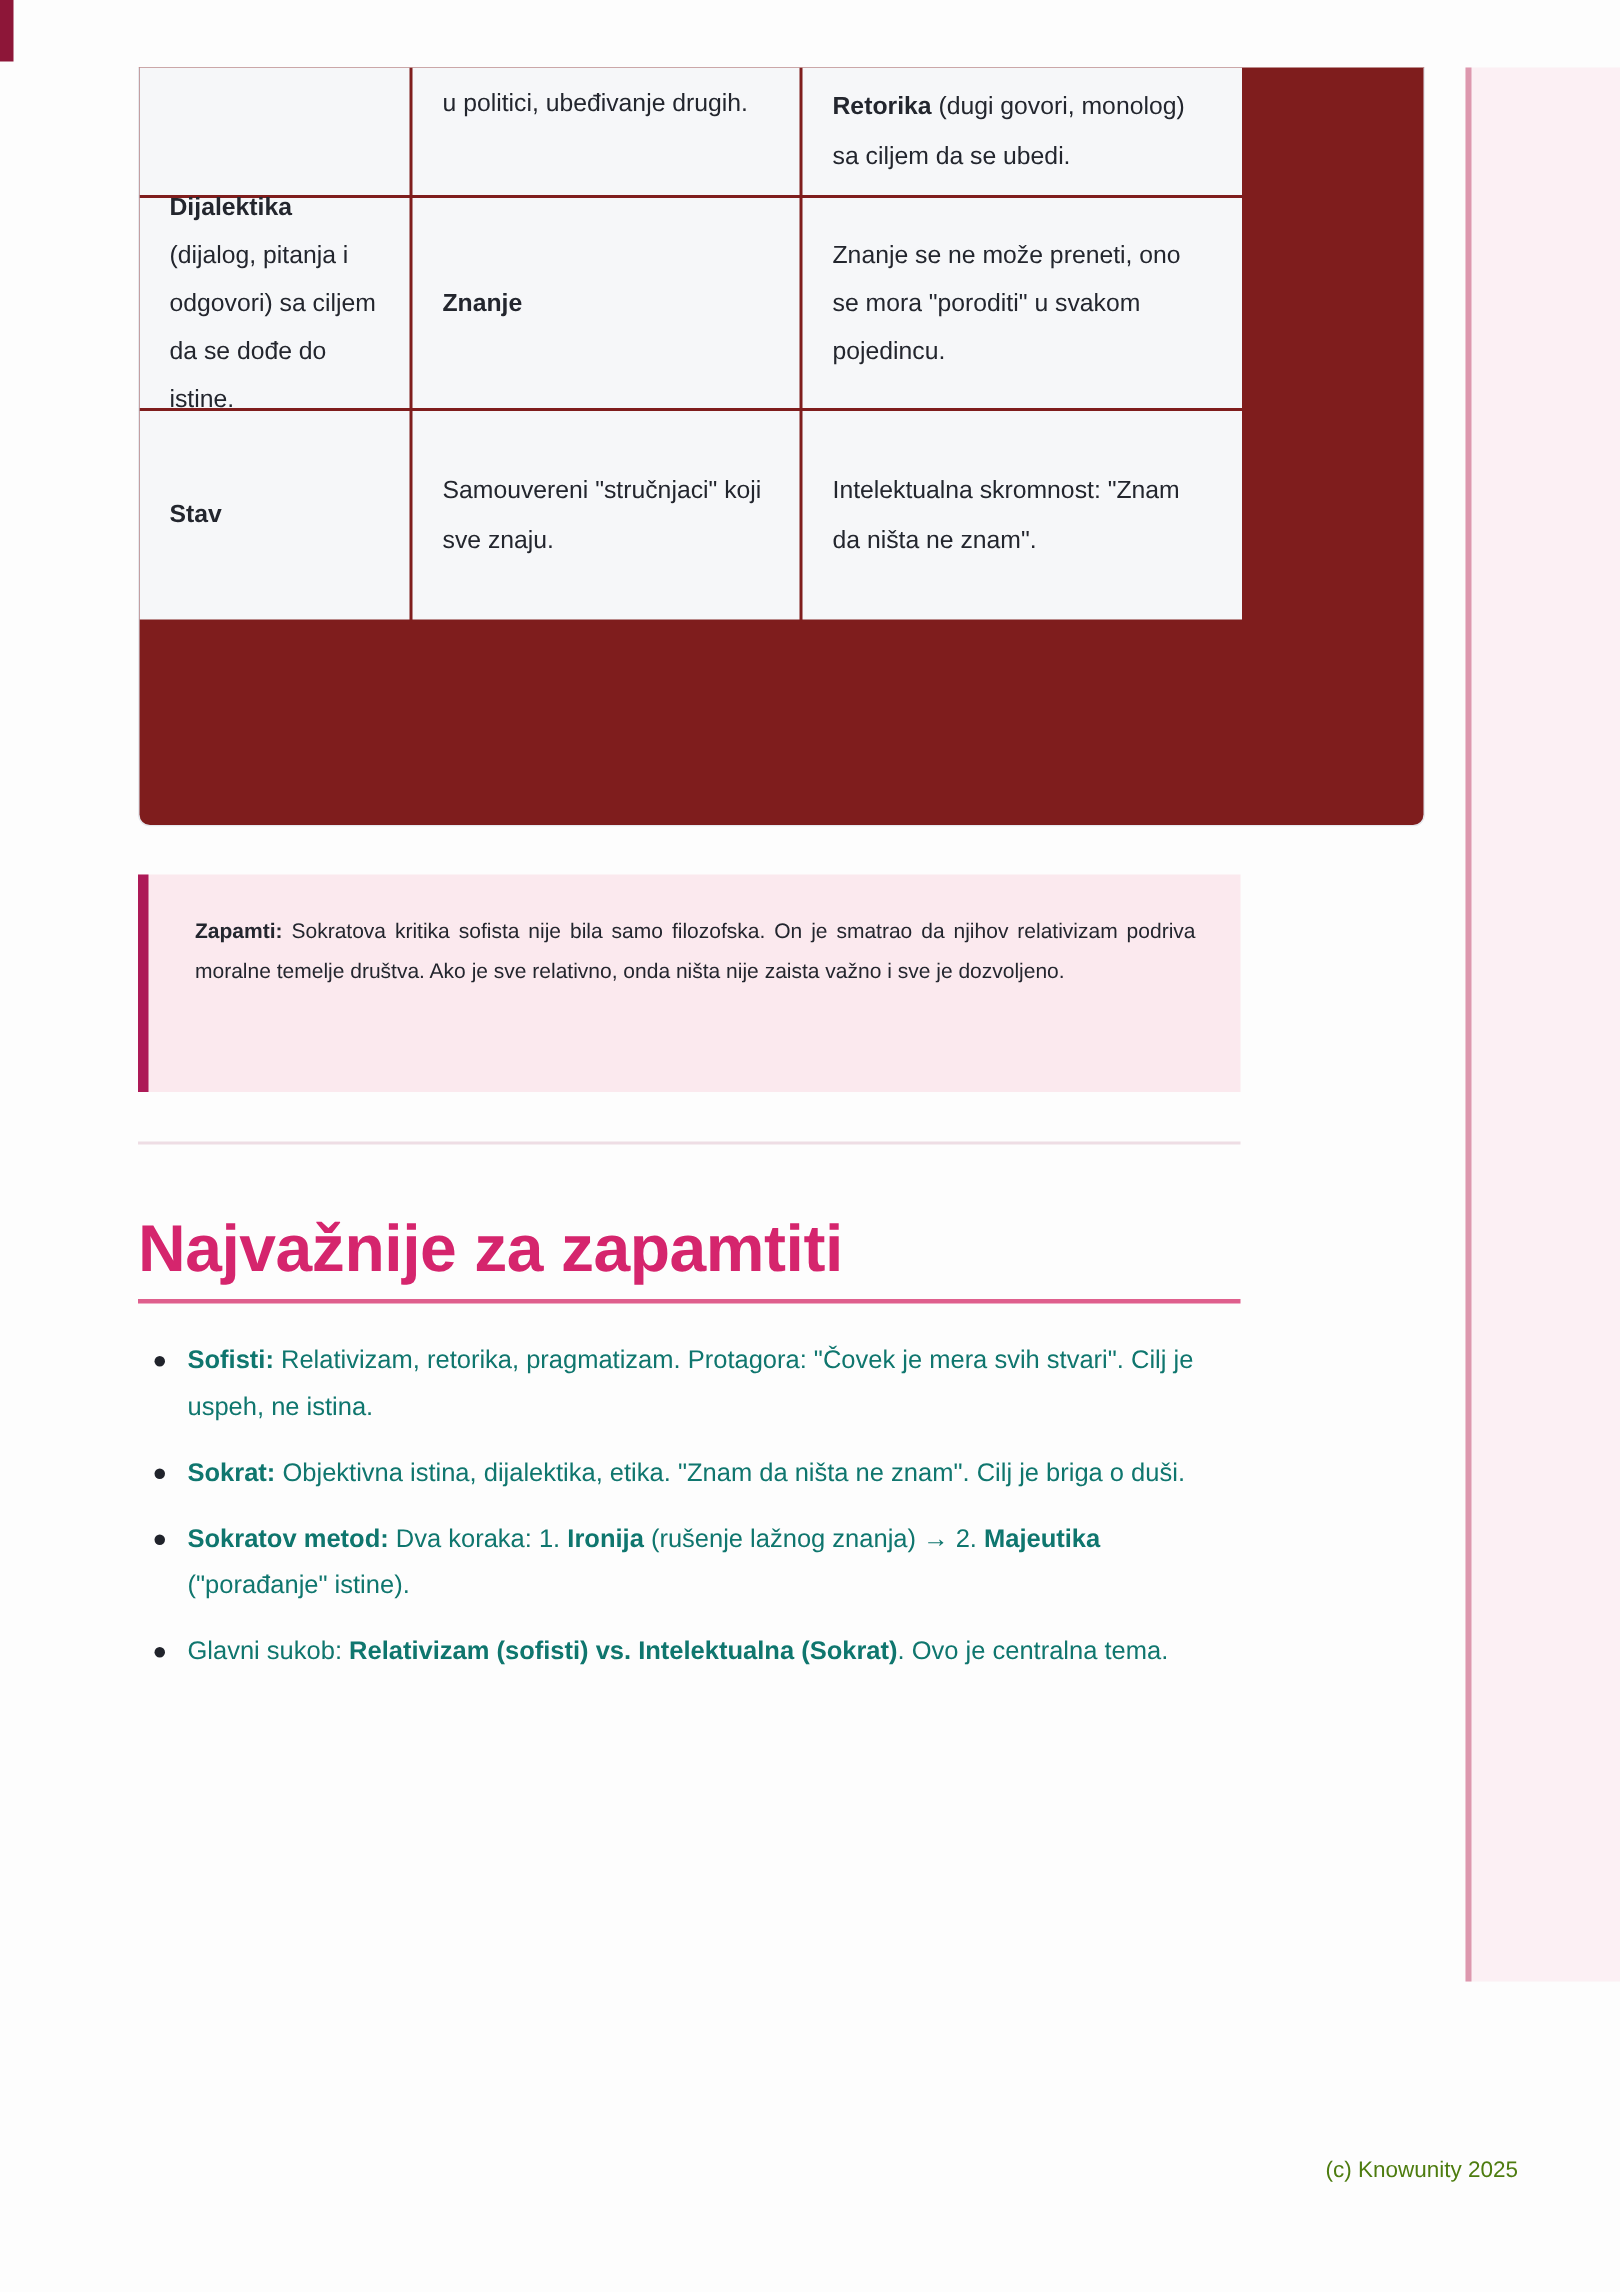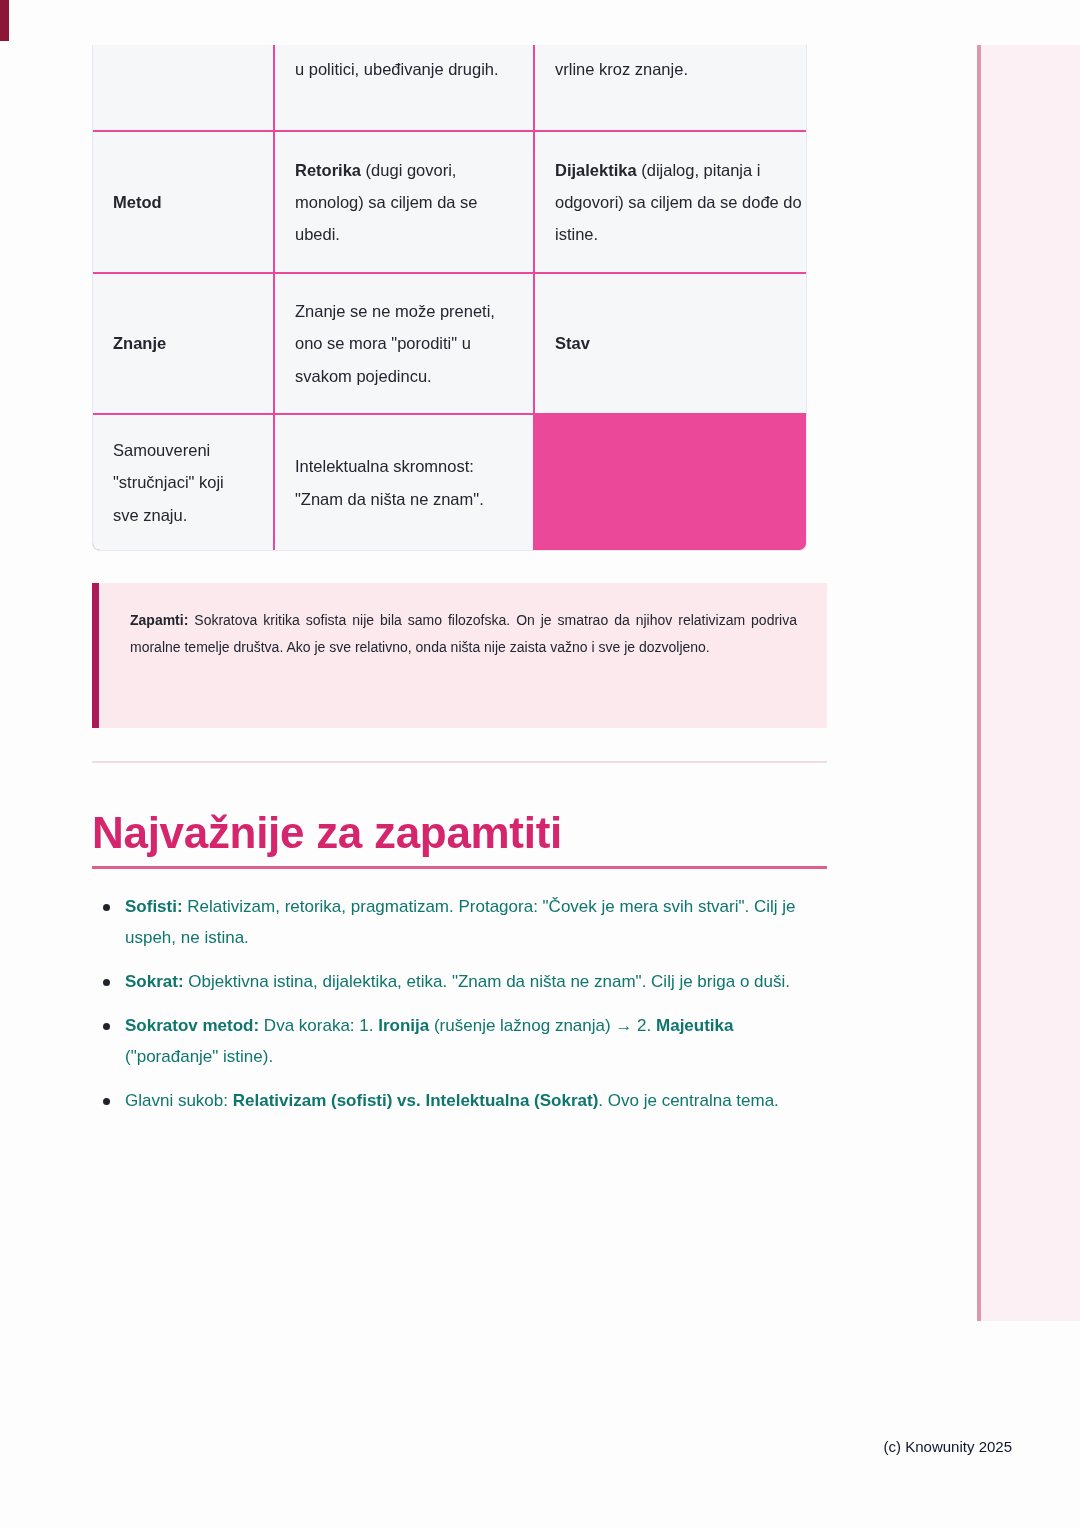--- a/index.html
+++ b/index.html
@@ -15,26 +15,26 @@
     position: absolute; left: 0; top: 0; width: 9px; height: 41px;
     background: #8d1638;
   }
   .right-panel {
     position: absolute; left: 977px; top: 45px; width: 103px; height: 1276px;
     background: #fcf0f4; border-left: 4px solid #dd98ae;
   }
 
   
   .ctable {
-    position: absolute; left: 92px; top: 45px; width: 715px;
+    position: absolute; left: 92px; top: 45px; width: 858px;
     display: grid;
     grid-template-columns: 180px 258px 293px;
     grid-template-rows: 85px 140px 139px 135px;
     gap: 2px;
-    background: #ec4899;
+    background: #7f1d1d;
     border: 1px solid #e7e9ee; border-top: none;
     border-radius: 0 0 8px 8px;
     overflow: hidden;
   }
   .cell {
     background: #f6f7f9;
     padding: 14px 20px;
     font-size: 16.5px; line-height: 1.95;
     display: flex; align-items: center; flex-wrap: wrap; align-content: center;
   }
@@ -76,42 +76,38 @@
   }
   .bullets li::before {
     content: ""; position: absolute; left: 11px; top: 12px;
     width: 7px; height: 7px; border-radius: 50%; background: #20232b;
   }
 
   b { font-weight: bold; }
 
   .footer {
     position: absolute; top: 1438px; left: 0; width: 1012px;
-    text-align: right; font-size: 15px; color: #0f172a;
+    text-align: right; font-size: 15px; color: #4d7c0f;
   }
 </style>
 </head>
 <body>
 
 <div class="page">
 
   <div class="left-strip"></div>
   <div class="right-panel"></div>
 
   <div class="ctable">
 
     <div class="cell label top"></div>
     <div class="cell top">
         <span><span>u politici, ubeđivanje drugih.</span></span>
       </div>
-    <div class="cell top">
-        <span><span>vrline kroz znanje.</span></span>
-      </div>
 
-    <div class="cell label">Metod</div>
     <div class="cell">
         <span><b>Retorika</b><span> (dugi govori, monolog) sa ciljem da se ubedi.</span></span>
       </div>
     <div class="cell">
         <span><b>Dijalektika</b><span> (dijalog, pitanja i odgovori) sa ciljem da se dođe do istine.</span></span>
       </div>
 
     <div class="cell label">Znanje</div>
     <div class="cell">
         <span><span>Znanje se ne može preneti, ono se mora "poroditi" u svakom pojedincu.</span></span>

